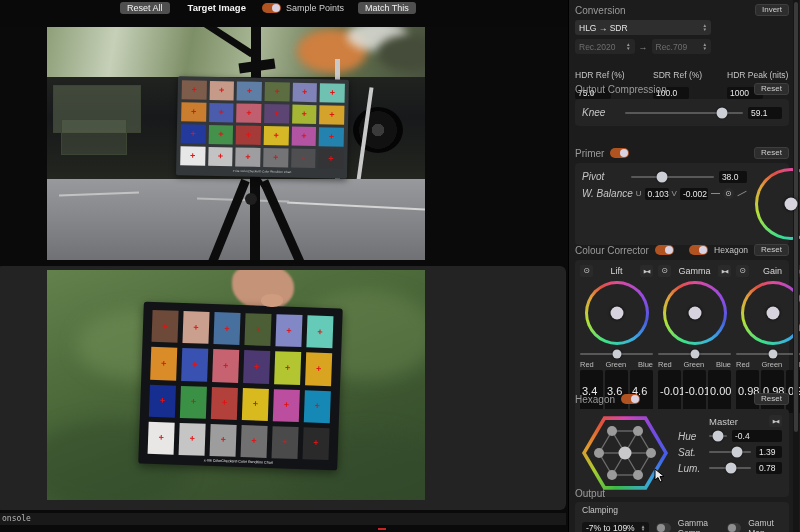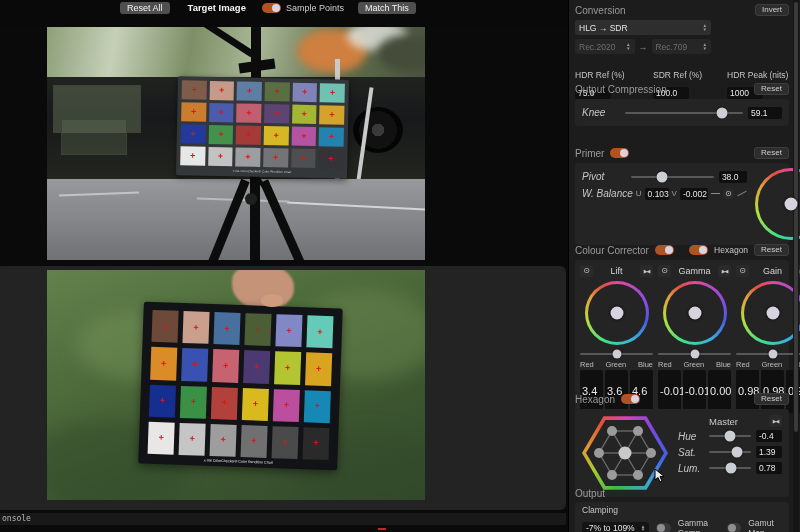--- a/index.html
+++ b/index.html
@@ -583,21 +583,21 @@
       <div style="flex:1">
         <div style="display:flex;align-items:center;height:14px">
           <span style="flex:1;text-align:center;font-size:9.5px;color:#c9c9c9">Master</span>
           <span class="mini-icon arrows">▶◀</span>
         </div>
         <div class="srow" style="height:16px">
           <span class="slabel" style="width:26px">Hue</span>
           <div class="track">
               <div class="thumb" style="left: 49%;"></div>
             </div>
-          <span class="field" style="width:26px">-0.4</span>
+          <span class="field" style="width:50px">-0.4</span>
         </div>
         <div class="srow" style="height:16px">
           <span class="slabel" style="width:26px">Sat.</span>
           <div class="track">
               <div class="thumb" style="left: 67%;"></div>
             </div>
           <span class="field" style="width:26px">1.39</span>
         </div>
         <div class="srow" style="height:16px">
           <span class="slabel" style="width:26px">Lum.</span>

